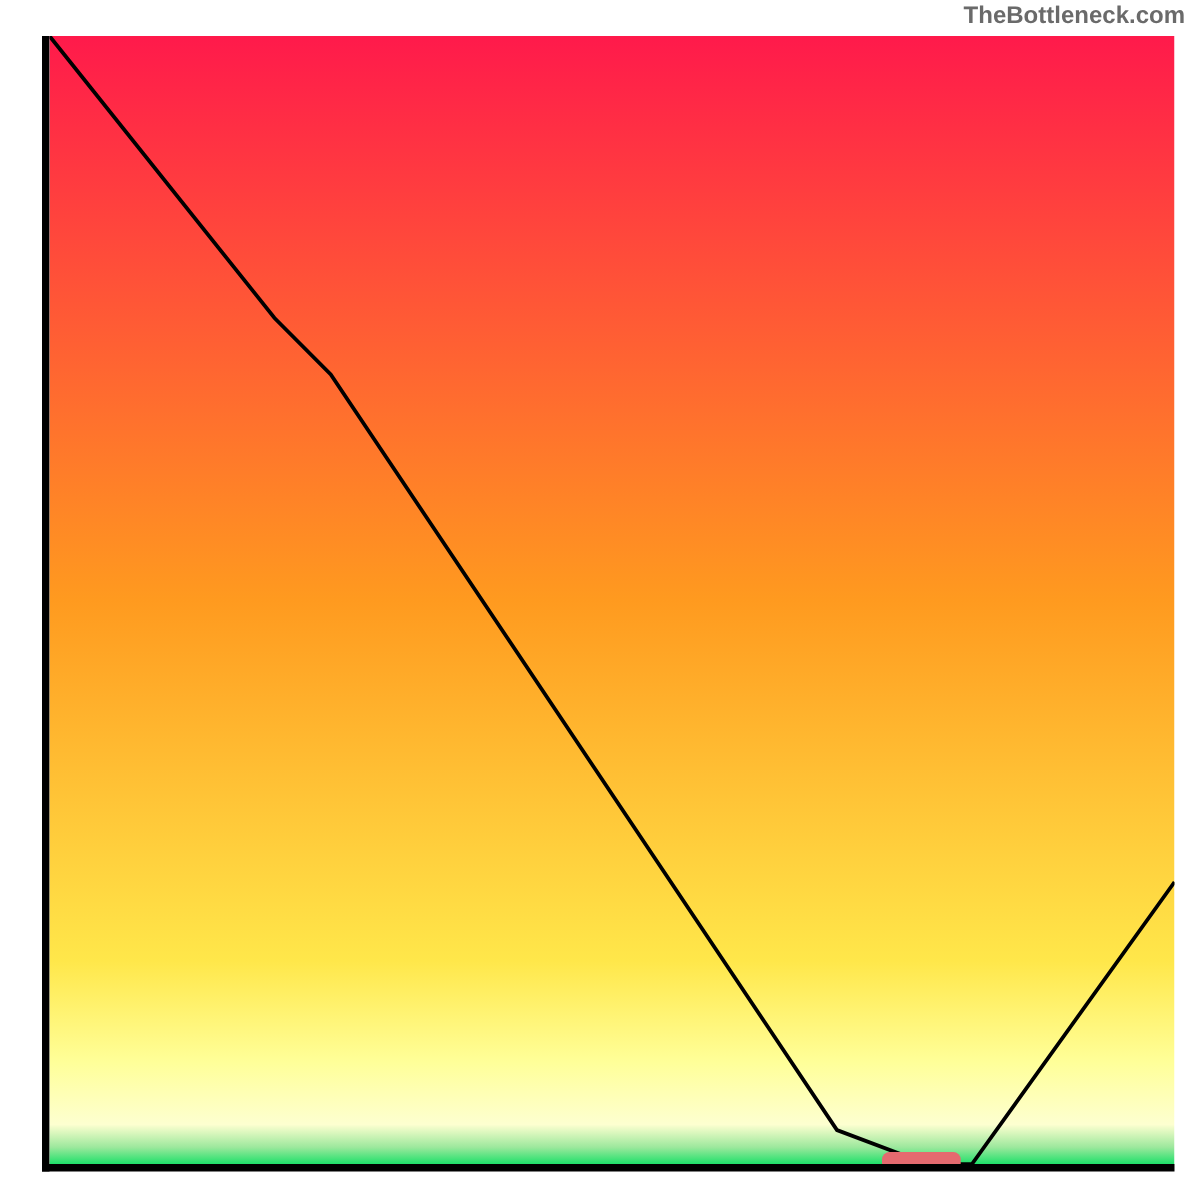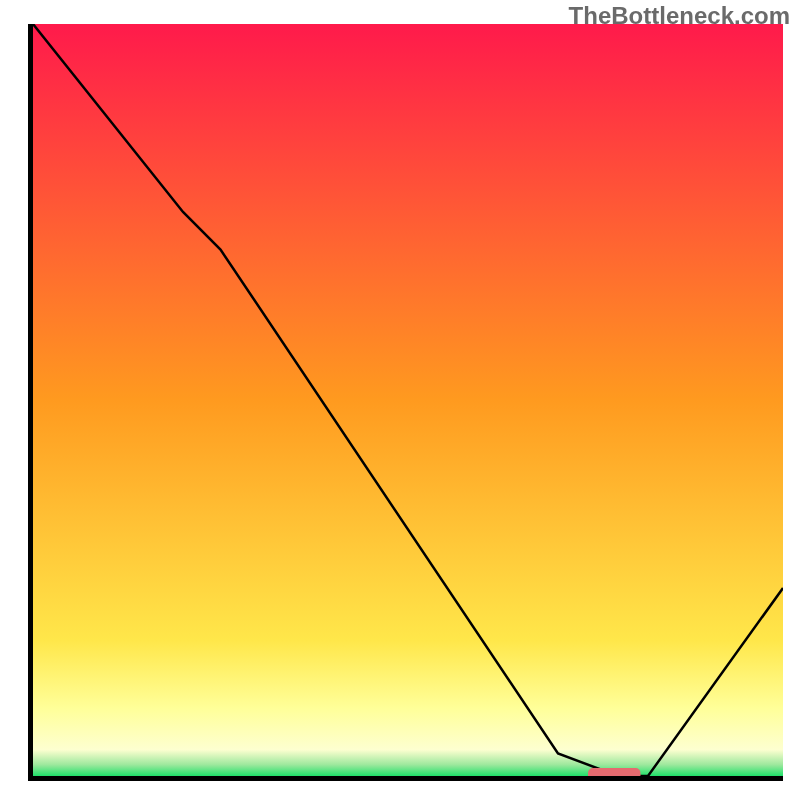--- a/index.html
+++ b/index.html
@@ -8,21 +8,21 @@
     width: 800px;
     height: 800px;
     background: #ffffff;
     font-family: Arial, Helvetica, sans-serif;
     position: relative;
   }
   .watermark {
     position: absolute;
     top: 2px;
     right: 10px;
-    font-size: 24px;
+    font-size: 16px;
     font-weight: bold;
     color: #6a6a6a;
     z-index: 10;
   }
   .plot-area {
     position: absolute;
     left: 28px;
     top: 24px;
     width: 750px;
     height: 752px;

